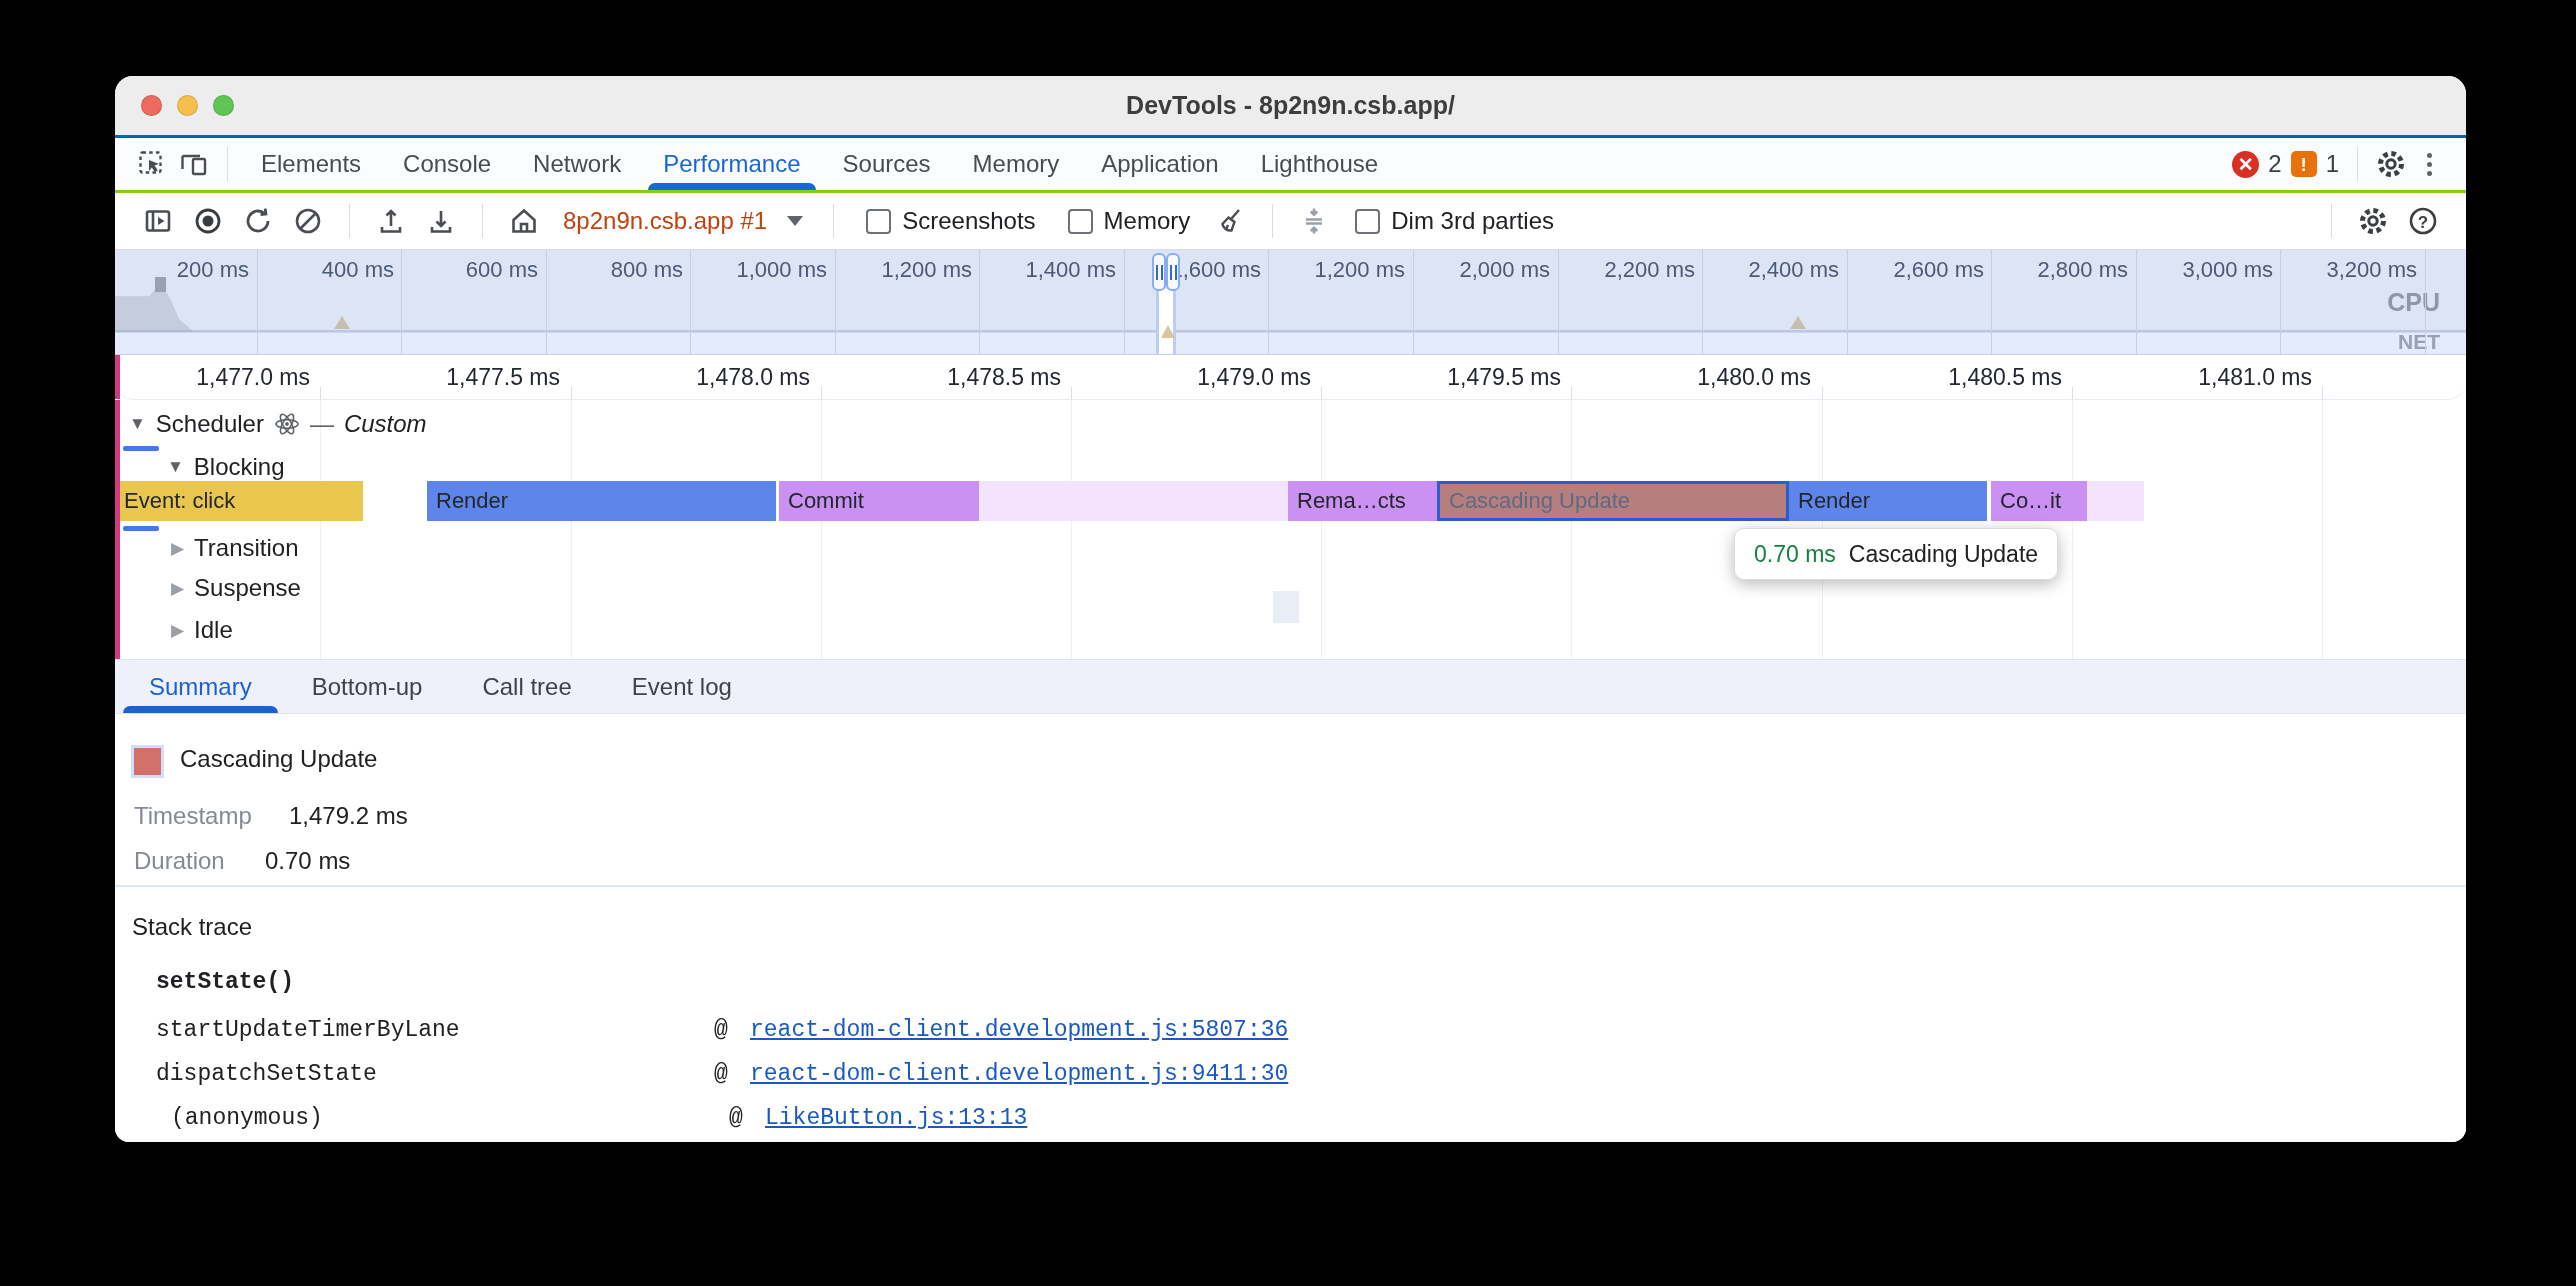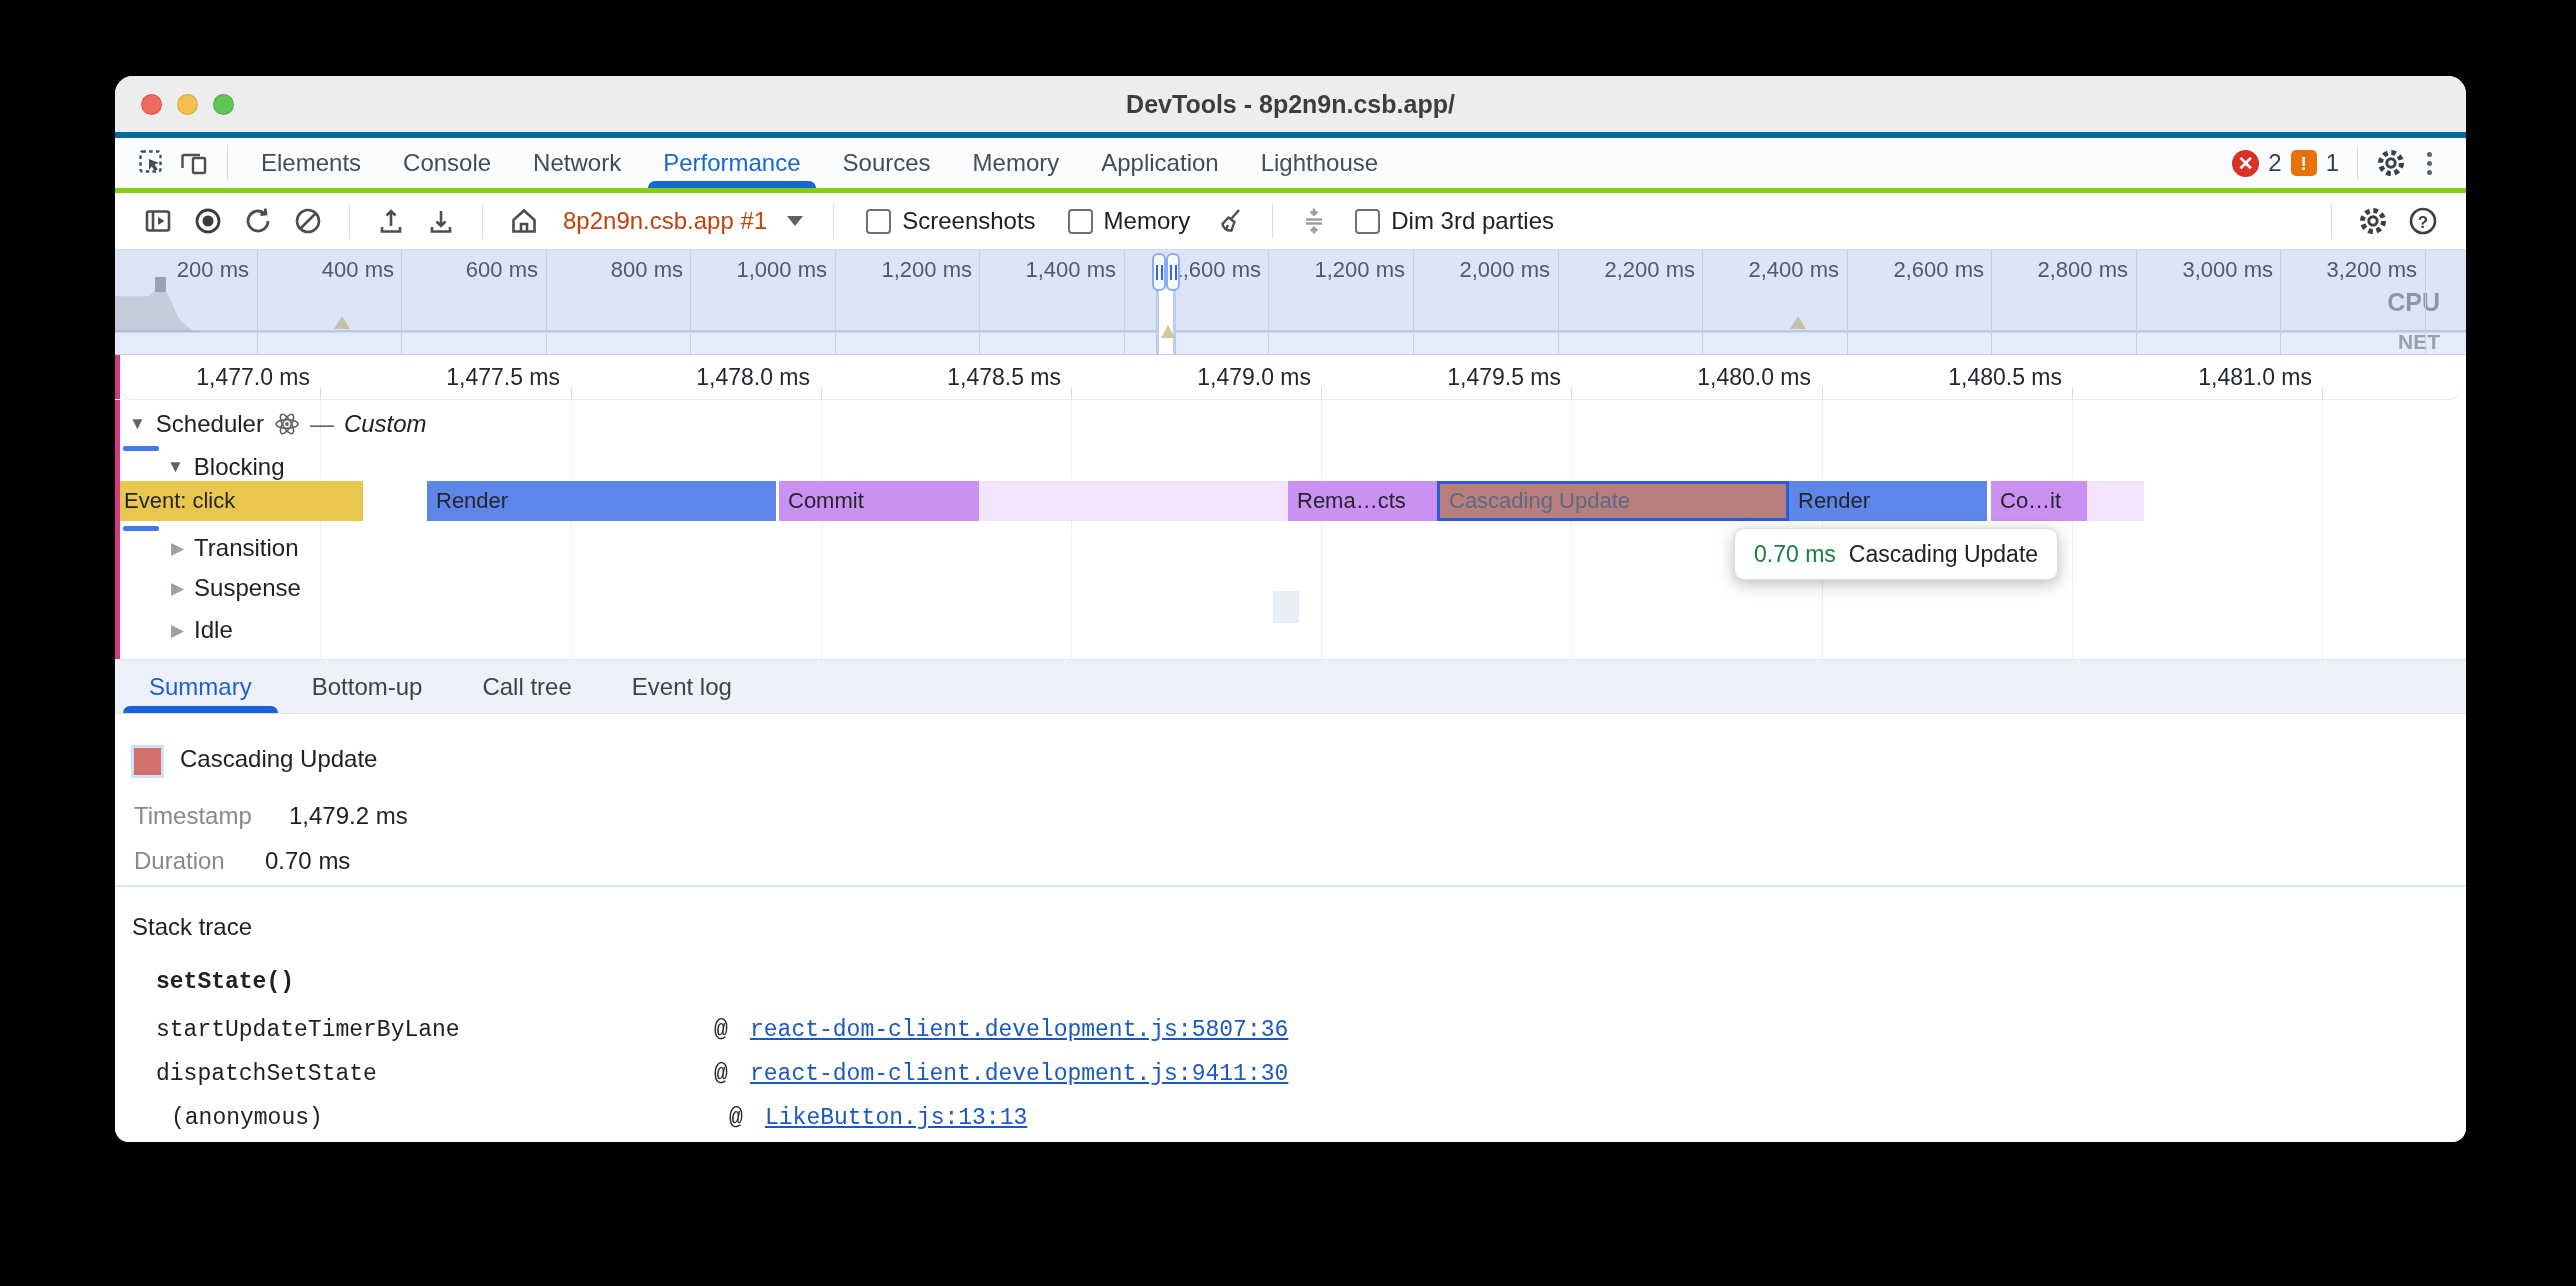--- a/index.html
+++ b/index.html
@@ -3,31 +3,31 @@
 <meta charset="utf-8">
 <style>
   html,body{margin:0;padding:0;background:#000;width:2576px;height:1286px;overflow:hidden;
     font-family:"Liberation Sans",sans-serif;-webkit-font-smoothing:antialiased;}
   *{box-sizing:border-box;}
   .window{position:absolute;left:115px;top:76px;width:2351px;height:1066px;background:#fff;
     border-radius:18px 18px 14px 14px;overflow:hidden;box-shadow:0 10px 40px rgba(0,0,0,.6);
     display:flex;flex-direction:column;}
 
   
-  .titlebar{height:62px;background:#ededee;border-bottom:6px solid #0369a1;position:relative;
+  .titlebar{height:62px;background:#ededee;border-bottom:3px solid #0369a1;position:relative;
     display:flex;align-items:center;justify-content:center;flex:0 0 auto;}
   .lights{position:absolute;left:26px;top:0;height:100%;display:flex;align-items:center;gap:15px;}
   .light{width:21px;height:21px;border-radius:50%;}
   .light.red{background:#ed6a5e;box-shadow:inset 0 0 0 1px rgba(0,0,0,.12);}
   .light.yellow{background:#f5bf4f;box-shadow:inset 0 0 0 1px rgba(0,0,0,.12);}
   .light.green{background:#61c454;box-shadow:inset 0 0 0 1px rgba(0,0,0,.12);}
   .title{font-size:25px;font-weight:bold;color:#3d3d3f;}
 
   
-  .tabbar{height:55px;background:#fbfcfd;border-bottom:5px solid #84cc16;display:flex;
+  .tabbar{height:55px;background:#fbfcfd;border-bottom:3px solid #84cc16;display:flex;
     align-items:center;padding:0 20px 0 16px;flex:0 0 auto;}
   .icon-btn{display:flex;align-items:center;justify-content:center;width:42px;height:44px;
     border-radius:6px;flex:0 0 auto;}
   .vsep{width:1px;height:34px;background:#dadce0;margin:0 12px;flex:0 0 auto;}
   .main-tabs{display:flex;height:100%;align-items:stretch;}
   .tab{position:relative;display:flex;align-items:center;padding:0 21px;font-size:24px;
     color:#474c51;white-space:nowrap;}
   .tab.selected{color:#1967d2;}
   .tab.selected .underline{position:absolute;left:6px;right:6px;bottom:0;height:7px;
     background:#1967d2;border-radius:8px 8px 0 0;}

